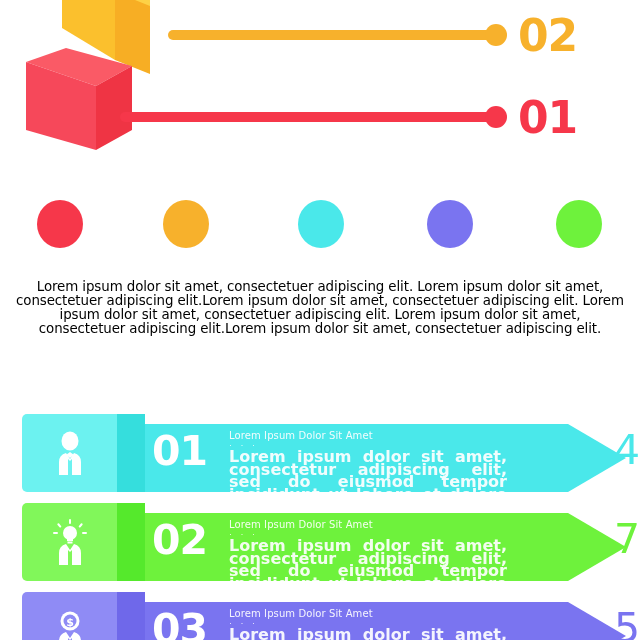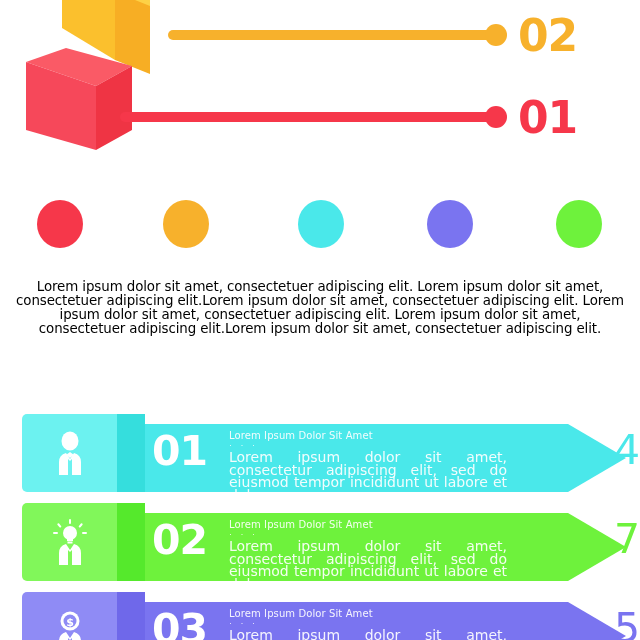--- a/index.html
+++ b/index.html
@@ -173,25 +173,26 @@
   }
   .banner-dots {
     font-size: 9px;
     letter-spacing: 3px;
     line-height: 7px;
     opacity: .85;
     margin: 1px 0 2px 0;
   }
   .banner-desc {
     font-family: "DejaVu Sans", sans-serif;
-    font-size: 14px;
+    font-size: 16px;
     line-height: 12.5px;
     text-align: justify;
     width: 278px;
     opacity: .92;
+    font-weight: bold;
   }
 
   .banner-percent {
     position: absolute;
     left: 592px;
     top: 16px;
     font-family: "DejaVu Sans", sans-serif;
     font-weight: normal;
     font-size: 41px;
     line-height: 1;

